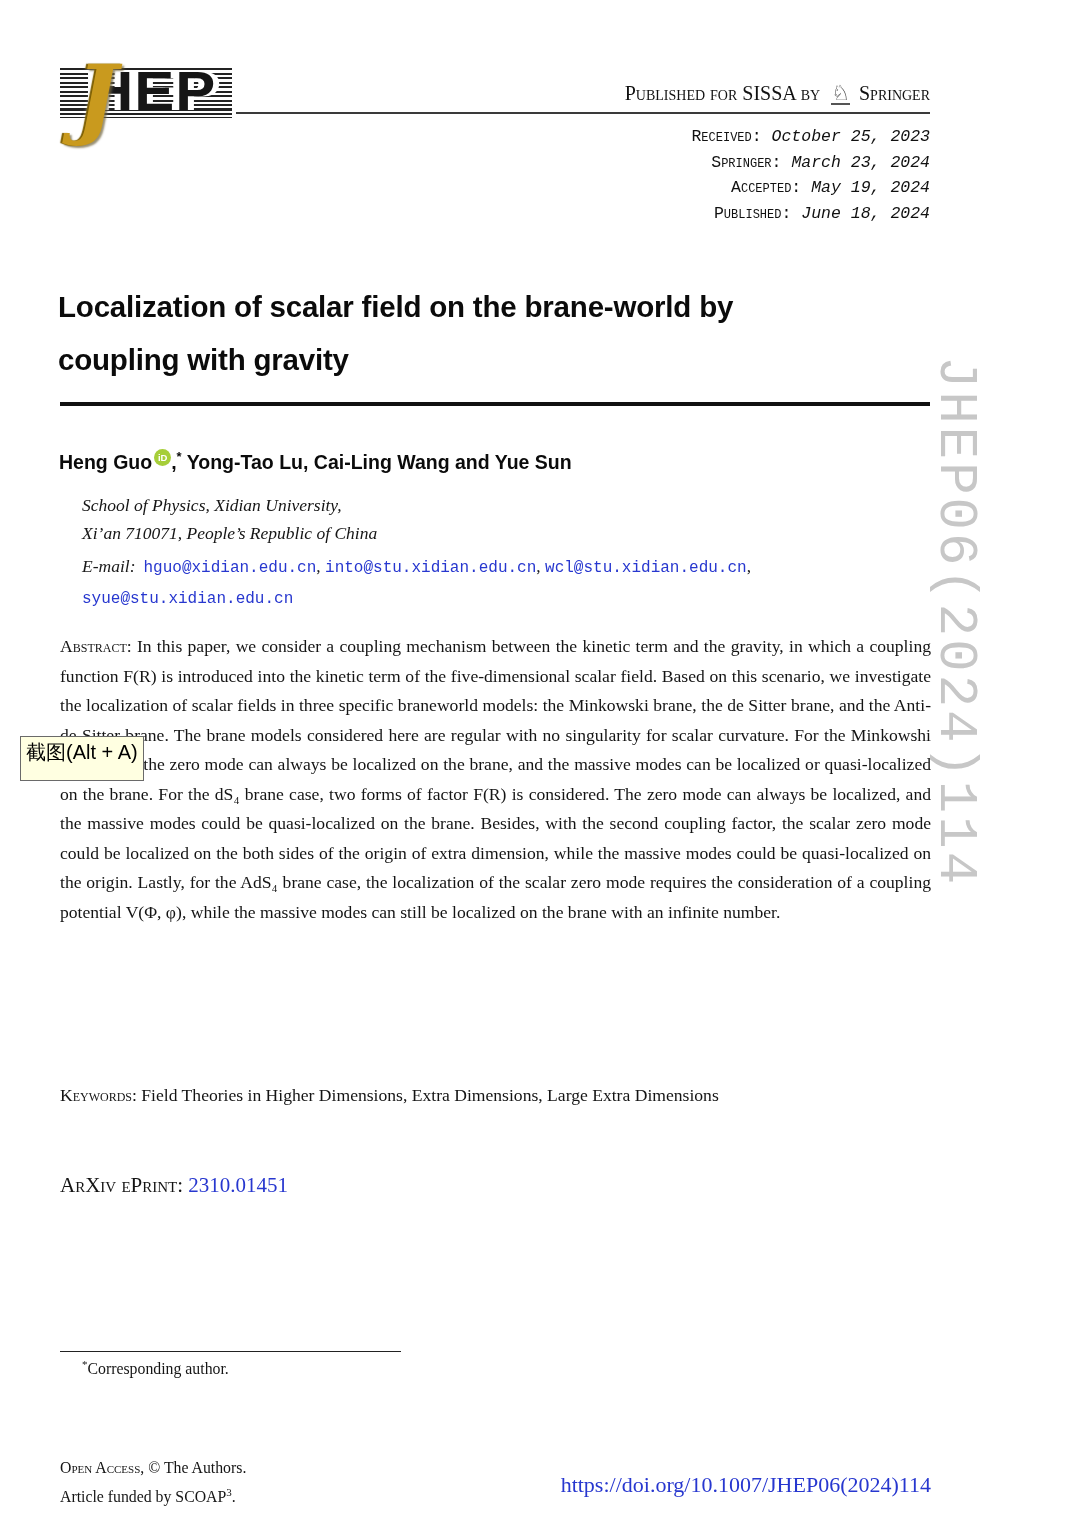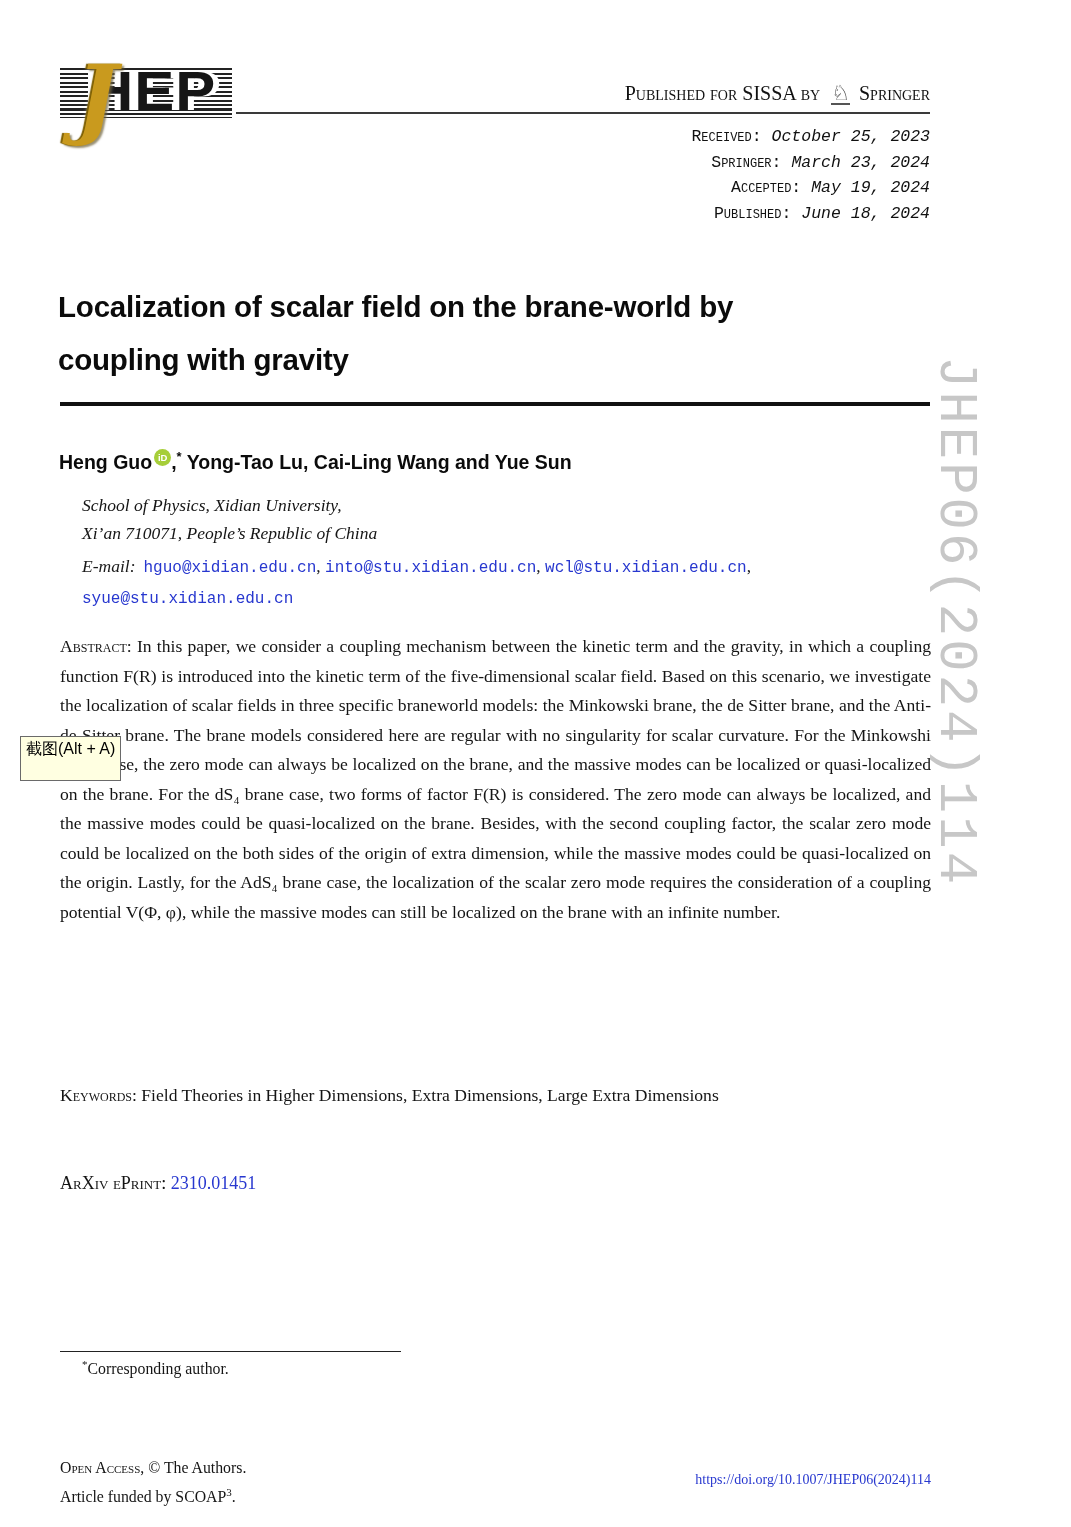--- a/index.html
+++ b/index.html
@@ -50,43 +50,43 @@
   .email-label{font-style:italic;margin-right:8px;}
   .email{font-family:"Liberation Mono","DejaVu Sans Mono",monospace;font-size:16px;
         color:#2737cf;text-decoration:none;}
 
   
   .abstract{position:absolute;left:60px;top:632px;width:871px;
         font-size:17.6px;line-height:29.5px;text-align:justify;color:#141414;}
   .sc-label{font-variant:small-caps;}
   .keywords{position:absolute;left:60px;top:1081px;width:871px;
         font-size:17.6px;line-height:29.5px;color:#141414;}
-  .arxiv{position:absolute;left:60px;top:1173px;width:871px;font-size:18px;color:#141414;}
+  .arxiv{position:absolute;left:60px;top:1173px;width:871px;font-size:21px;color:#141414;}
   .blue-link{color:#2737cf;text-decoration:none;}
 
   
   .watermark{position:absolute;left:986px;top:356px;
         font-family:"Liberation Mono","DejaVu Sans Mono",monospace;font-size:54px;
         letter-spacing:3px;color:#c7c7c7;white-space:nowrap;
         transform:rotate(90deg);transform-origin:top left;}
 
   
   .footnote-rule{position:absolute;left:60px;top:1351px;width:341px;height:1.4px;background:#222;}
   .footnote{position:absolute;left:82px;top:1358px;font-size:15.8px;color:#151515;}
   .footnote sup{font-size:11px;}
 
   
   .footer-left{position:absolute;left:60px;top:1456px;font-size:15.8px;line-height:24px;color:#151515;}
   .footer-left sup{font-size:11px;}
-  .doi{position:absolute;left:60px;top:1472px;width:871px;text-align:right;font-size:14px;}
+  .doi{position:absolute;left:60px;top:1472px;width:871px;text-align:right;font-size:22px;}
 
   
   .tooltip{position:absolute;left:20px;top:736px;z-index:50;
-        background:#ffffe1;border:1px solid #6a6a6a;padding:2px 5px 20px 5px;
-        font-family:"Liberation Sans",sans-serif;font-size:16px;color:#000;white-space:nowrap;}
+        background:#ffffe1;border:1px solid #6a6a6a;padding:2px 5px 14px 5px;
+        font-family:"Liberation Sans",sans-serif;font-size:20px;color:#000;white-space:nowrap;}
 </style>
 </head>
 <body>
 
 <div class="page">
 
   <div class="logo">
     <div class="logo-stripes"></div>
     <span class="logo-hep">HEP</span>
     <span class="logo-j">J</span>

